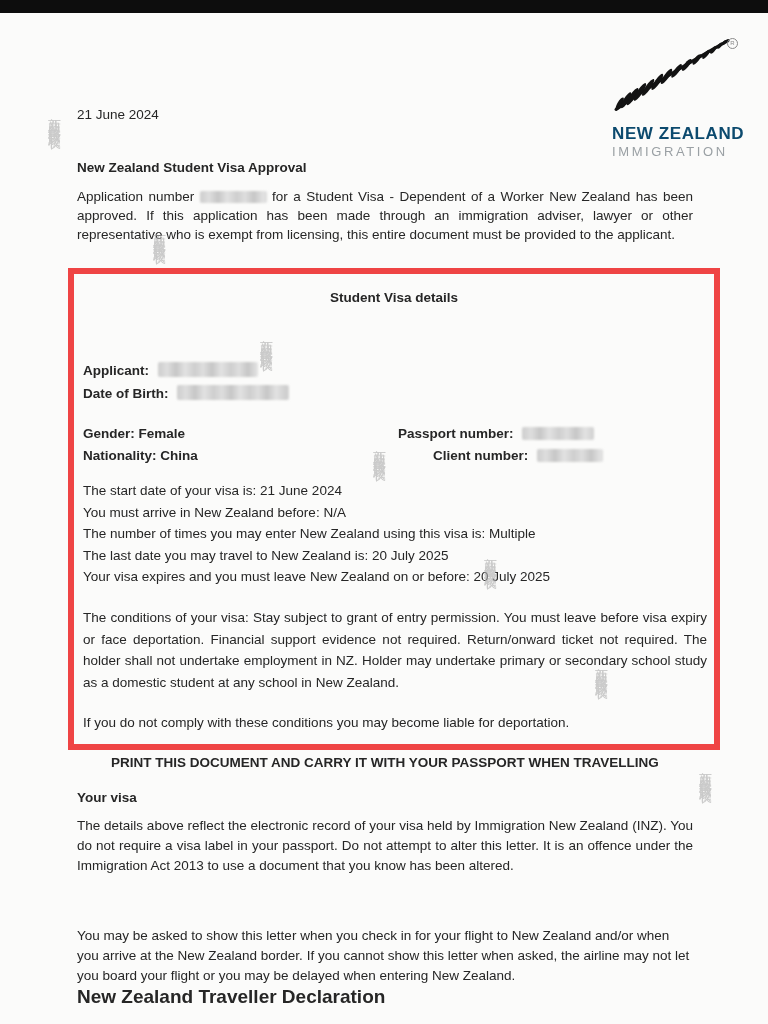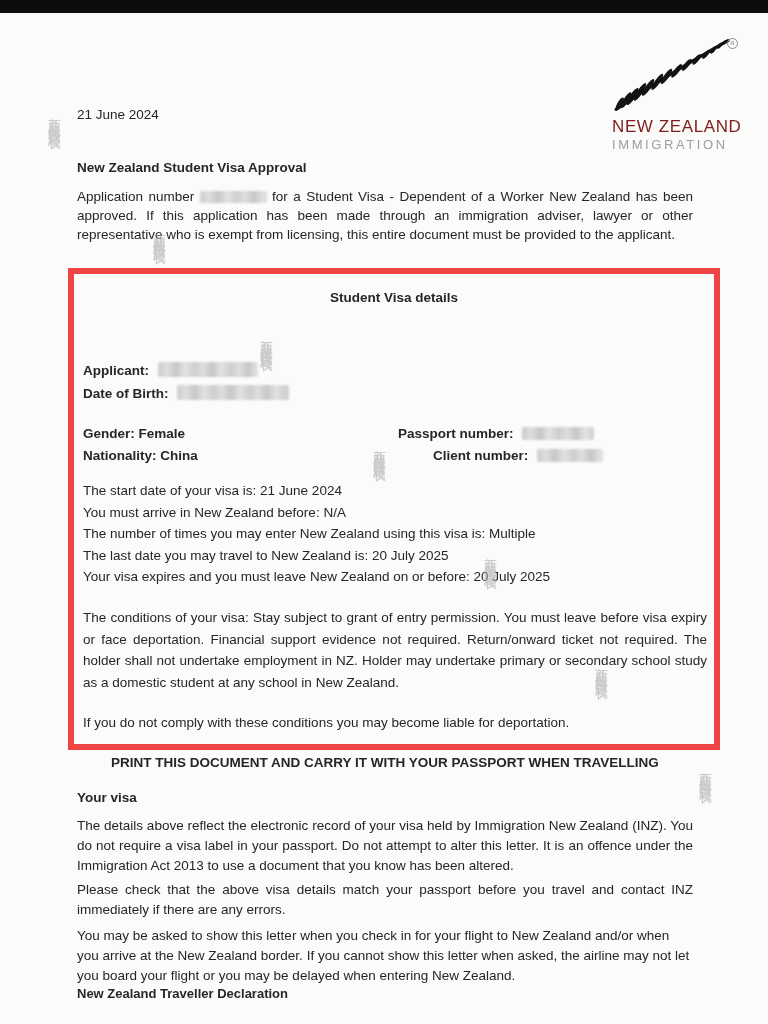--- a/index.html
+++ b/index.html
@@ -23,22 +23,22 @@
   .date { left:77px; top:107px; font-size:13.5px;text-align:right; }
 
   .logo { left:612px; top:36px; width:128px; text-align:left; }
   .logo .fern-wrap { position:relative; width:124px; height:78px; }
   .logo .tm {
     position:absolute; right:-2px; top:2px;
     width:9px; height:9px; border:1px solid #8a8a8a; border-radius:50%;
     font-size:6px; line-height:9px; text-align:center; color:#8a8a8a;
   }
   .logo .brand {
-    font-size:17px; font-weight:400; letter-spacing:0.6px;
-    color:#7f1d1d; margin-top:3px; white-space:nowrap;
+    font-size:17px; font-weight:700; letter-spacing:0.6px;
+    color:#0c4a6e; margin-top:10px; white-space:nowrap;
   }
   .logo .division {
     font-size:13px; letter-spacing:2.6px; color:#9aa0a4;
     margin-top:0; white-space:nowrap;
   }
 
   .heading { left:77px; top:160px; font-size:13.5px; font-weight:700; }
 
   .intro { left:77px; top:187px; width:616px; text-align:justify; }
 
@@ -72,21 +72,21 @@
 
   .visa-lines { left:9px; top:206px; width:624px; font-size:13.5px; line-height:21.5px; }
   .conditions { left:9px; top:333px; width:624px; font-size:13.5px; line-height:21.5px; text-align:justify; }
   .warn-line  { left:9px; top:441px; width:624px; font-size:13.5px; }
 
   .print-notice { left:77px; top:755px; width:616px; text-align:center; font-weight:700; font-size:13.5px; }
   .your-visa    { left:77px; top:790px; font-weight:700; font-size:13.5px; }
   .para-1 { left:77px; top:816px; width:616px; text-align:justify; font-size:13.5px; line-height:20px; }
   .para-2 { left:77px; top:880px; width:616px; text-align:justify; font-size:13.5px; line-height:20px; }
   .para-3 { left:77px; top:926px; width:616px; font-size:13.5px; line-height:20px; }
-  .footer-heading { left:77px; top:986px; font-weight:700; font-size:13px; }
+  .footer-heading { left:77px; top:986px; font-weight:700; font-size:19px; }
 
   .wm {
     position:absolute; z-index:5;
     writing-mode:vertical-rl; text-orientation:upright;
     font-size:13px; letter-spacing:2px;
     color:#adadad; opacity:0.62;
     font-family:"DejaVu Sans", sans-serif;
     pointer-events:none; white-space:nowrap;
   }
   .wm1 { left:45px;  top:108px; }
@@ -184,18 +184,17 @@
     </div>
 
     <div class="abs conditions">The conditions of your visa: Stay subject to grant of entry permission. You must leave before visa expiry or face deportation. Financial support evidence not required. Return/onward ticket not required.  The holder shall not undertake employment in NZ.  Holder may undertake primary or secondary school study as a domestic student at any school in New Zealand.</div>
     <div class="abs warn-line">If you do not comply with these conditions you may become liable for deportation.</div>
   </div>
 
   <div class="abs print-notice">PRINT THIS DOCUMENT AND CARRY IT WITH YOUR PASSPORT WHEN TRAVELLING</div>
 
   <div class="abs your-visa">Your visa</div>
   <div class="abs para-1">The details above reflect the electronic record of your visa held by Immigration New Zealand (INZ). You do not require a visa label in your passport. Do not attempt to alter this letter. It is an offence under the Immigration Act 2013 to use a document that you know has been altered.</div>
-  <div class="abs para-2">Please check that the above visa details match your passport before you travel and contact INZ immediately if there are any errors.</div>
   <div class="abs para-3">You may be asked to show this letter when you check in for your flight to New Zealand and/or when you arrive at the New Zealand border. If you cannot show this letter when asked, the airline may not let you board your flight or you may be delayed when entering New Zealand.</div>
 
   <div class="abs footer-heading">New Zealand Traveller Declaration</div>
 
 </div>
 
 </body></html>

